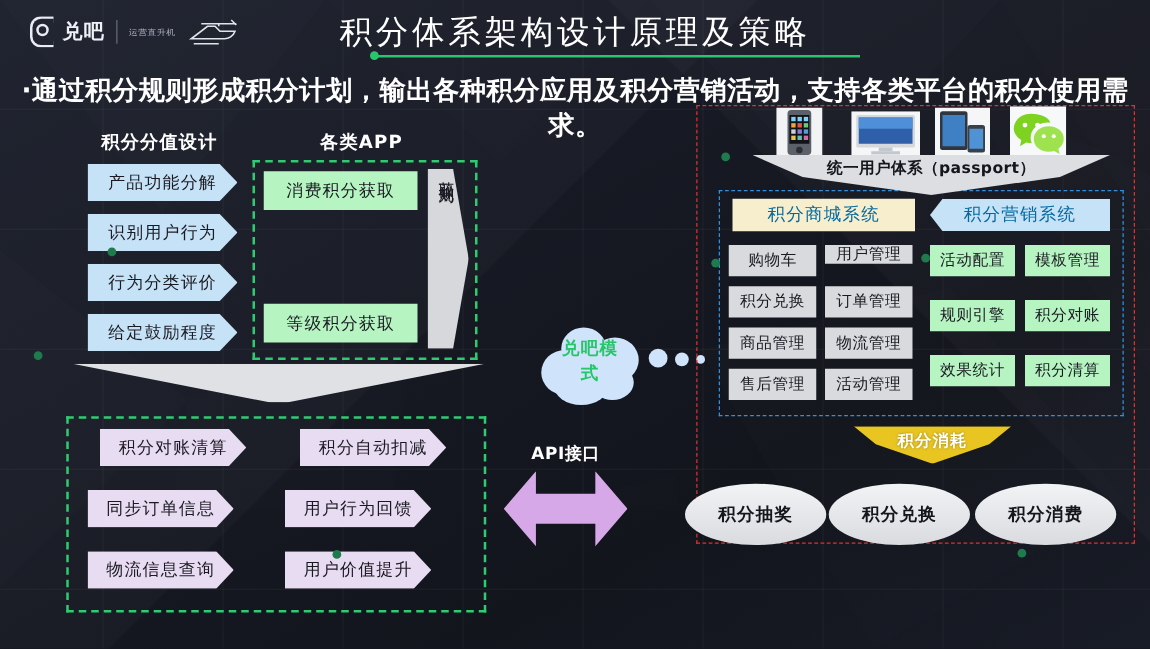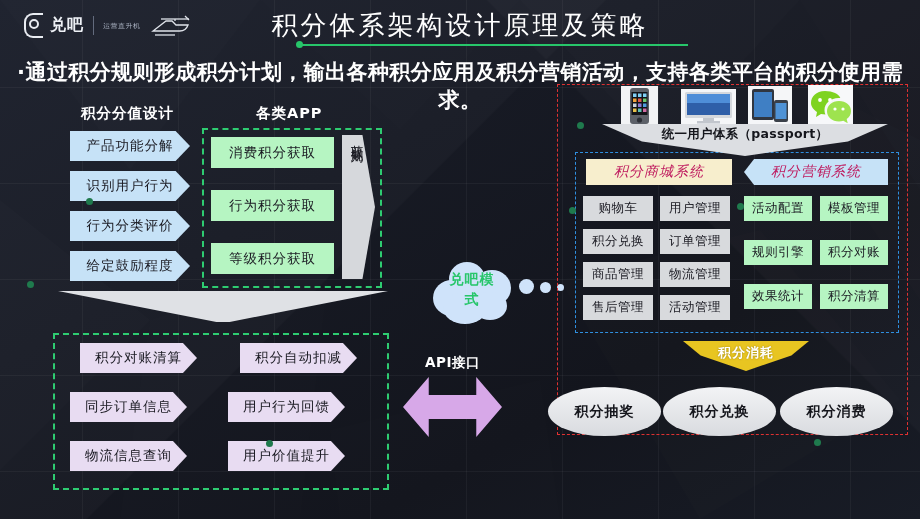--- a/index.html
+++ b/index.html
@@ -75,21 +75,21 @@
   .bub{position:absolute;background:#cfe3fa;border-radius:50%;}
 
   
   #api-arrow{position:absolute;left:403px;top:377px;width:99px;height:60px;background:#d7a8e8;
     clip-path:polygon(0 50%,26% 0,26% 30%,74% 30%,74% 0,100% 50%,74% 100%,74% 70%,26% 70%,26% 100%);}
   #api-label{position:absolute;left:403px;top:354px;width:99px;text-align:center;
     font-size:13.5px;font-weight:700;color:#fff;letter-spacing:.5px;}
 
   
   .sys-head{position:absolute;display:flex;align-items:center;justify-content:center;
-    font-size:14px;color:#be185d;letter-spacing:1px;font-style:italic;}
+    font-size:14px;color:#0369a1;letter-spacing:1px;}
   .sys-head.cream{background:#f7eecd;}
   .sys-head.bluep{background:#c6e2f7;clip-path:polygon(7% 0,100% 0,100% 100%,7% 100%,0 50%);}
   .cell{position:absolute;display:flex;align-items:center;justify-content:center;
     font-size:12.5px;color:#1a1a22;letter-spacing:.5px;}
   .cell.gray{background:#d8dadd;}
   .cell.mint{background:#b6f5c2;}
 
   
   #passport{position:absolute;left:602px;top:124px;width:286px;height:32px;background:#dcdee2;
     clip-path:polygon(0 0,100% 0,86% 55%,50% 100%,14% 55%);}
@@ -161,23 +161,20 @@
     </div>
   <div class="chip pent blue" style="left:70px;top:251px;width:120px;height:30px;">
       <span>给定鼓励程度</span>
     </div>
 
   <div class="col-head" style="left:256px;top:104px;">各类APP</div>
   <div class="dframe" style="left:202px;top:128px;width:176px;height:156px;"></div>
 
   <div class="chip green rect" style="left:211px;top:137px;width:123px;height:31px;">
       <span>消费积分获取</span>
-    </div>
-  <div class="chip green rect" style="left:211px;top:190px;width:123px;height:31px;">
-      <span>行为积分获取</span>
     </div>
   <div class="chip green rect" style="left:211px;top:243px;width:123px;height:31px;">
       <span>等级积分获取</span>
     </div>
 
   <div class="gray-right" style="left:342px;top:135px;width:33px;height:144px;">
     <div class="vtext">获取规则</div>
   </div>
 
 
@@ -298,21 +295,21 @@
   <div class="cell gray" style="left:583px;top:229px;width:70px;height:25px;">
       <span>积分兑换</span>
     </div>
   <div class="cell gray" style="left:583px;top:262px;width:70px;height:25px;">
       <span>商品管理</span>
     </div>
   <div class="cell gray" style="left:583px;top:295px;width:70px;height:25px;">
       <span>售后管理</span>
     </div>
 
-  <div class="cell gray" style="left:660px;top:196px;width:70px;height:25px;">
+  <div class="cell gray" style="left:660px;top:196px;width:70px;height:15px;">
       <span>用户管理</span>
     </div>
   <div class="cell gray" style="left:660px;top:229px;width:70px;height:25px;">
       <span>订单管理</span>
     </div>
   <div class="cell gray" style="left:660px;top:262px;width:70px;height:25px;">
       <span>物流管理</span>
     </div>
   <div class="cell gray" style="left:660px;top:295px;width:70px;height:25px;">
       <span>活动管理</span>

